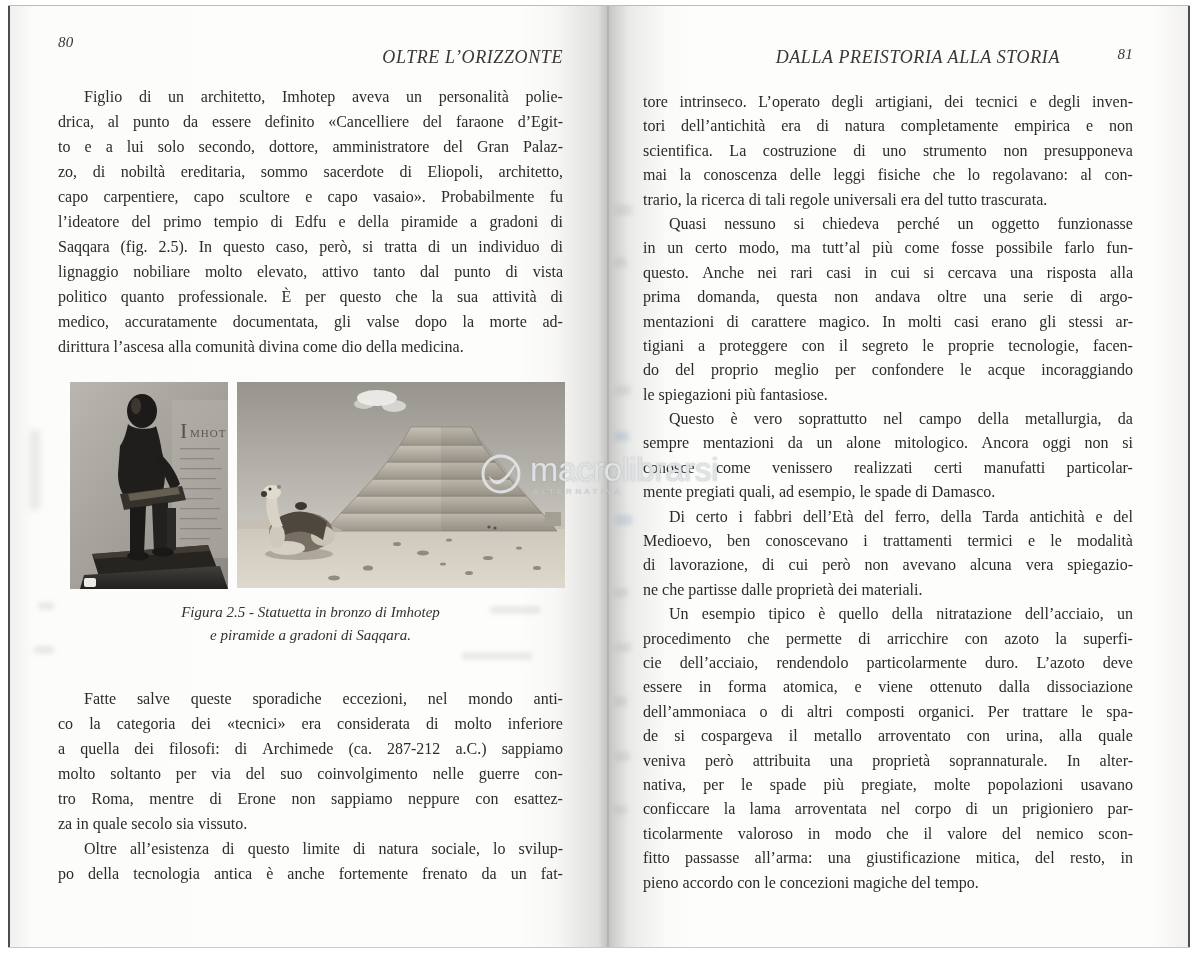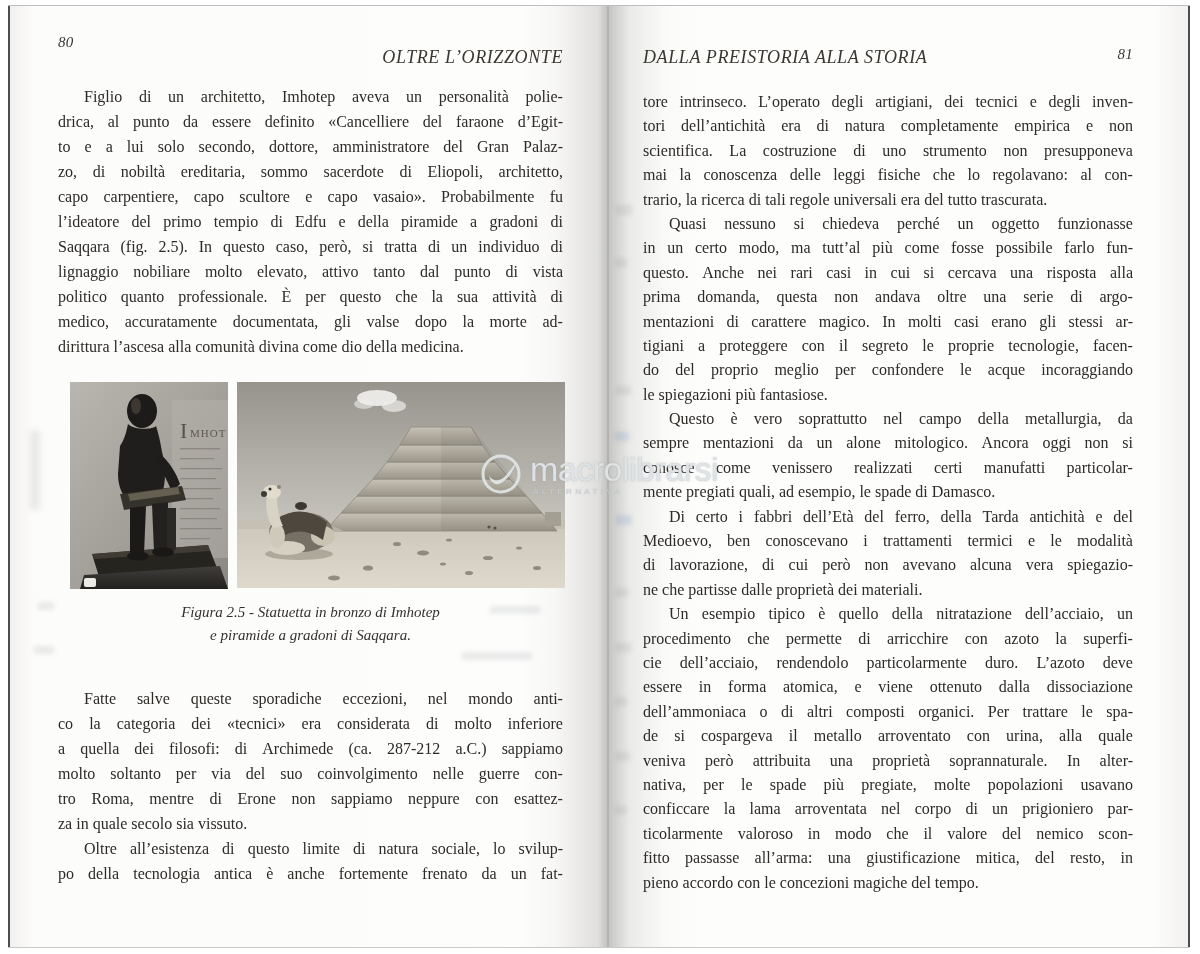--- a/index.html
+++ b/index.html
@@ -24,21 +24,21 @@
   .gutter{position:absolute;left:556px;top:6px;width:110px;height:941px;pointer-events:none;
     background:linear-gradient(90deg,rgba(185,185,183,0) 0%,rgba(185,185,183,0.30) 38%,rgba(158,158,156,0.55) 47%,rgba(172,172,170,0.50) 52%,rgba(205,205,203,0.28) 66%,rgba(205,205,203,0) 100%);}
   .fold-line{position:absolute;left:607px;top:6px;width:2px;height:941px;background:rgba(150,150,148,0.35);}
 
   
   .folio{position:absolute;font-style:italic;font-size:15px;letter-spacing:0.3px;color:#3a3733;}
   .folio-80{left:58px;top:34px;}
   .folio-81{left:900px;top:46px;width:233px;text-align:right;}
   .rhead{position:absolute;font-style:italic;font-size:18px;letter-spacing:0.6px;color:#3a3733;}
   .rhead-left{left:300px;top:47px;width:263px;text-align:right;}
-  .rhead-right{left:643px;top:47px;width:400px;text-align:left;}
+  .rhead-right{left:660px;top:47px;width:400px;text-align:right;}
 
   
   .textblock{position:absolute;font-size:16px;}
   .tb-left-1{left:58px;top:84px;width:505px;}
   .tb-left-2{left:58px;top:686px;width:505px;}
   .tb-right{left:643px;top:90px;width:490px;}
   .line{height:25px;line-height:25px;white-space:nowrap;}
   .tb-right .line{height:24.4px;line-height:24.4px;}
   .line.just{display:flex;justify-content:space-between;white-space:normal;}
   .line.ind{padding-left:26px;}

